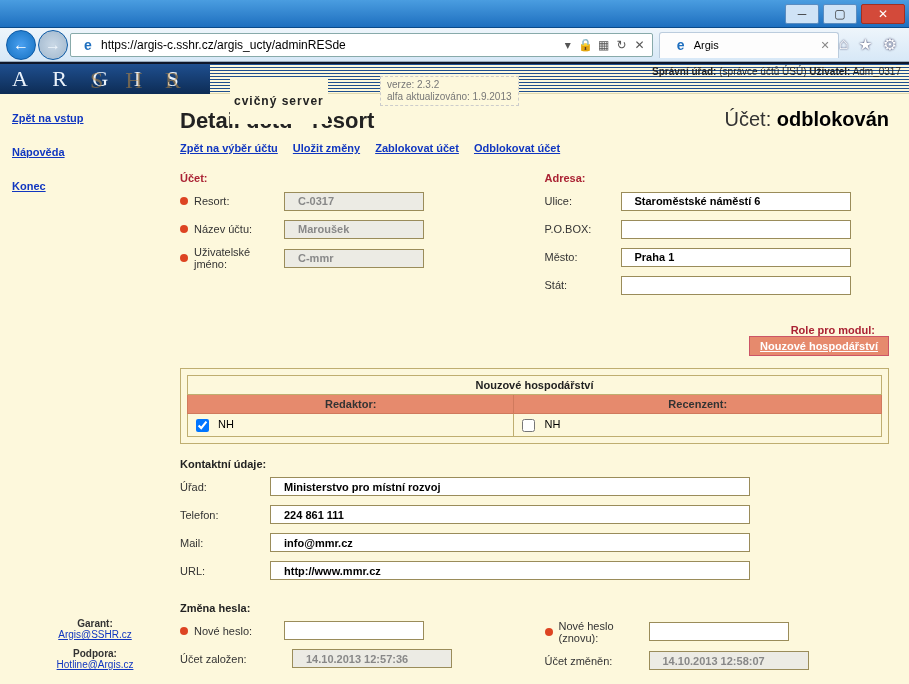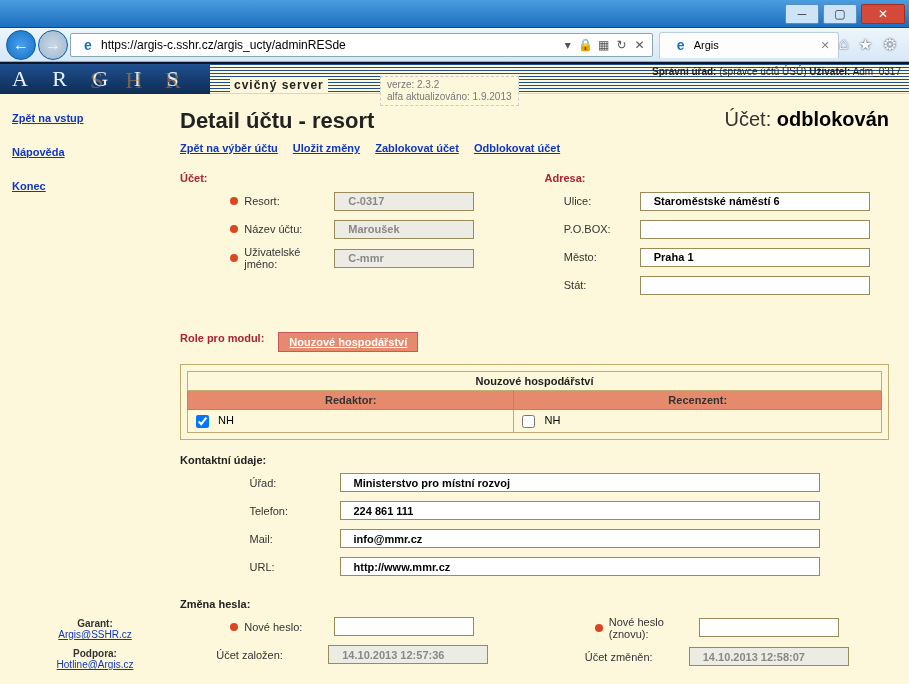--- a/index.html
+++ b/index.html
@@ -24,21 +24,21 @@
   .tools { margin-left:auto; display:flex; gap:10px; color:#fff; font-size:16px; padding-right:6px;}
   .tools span { text-shadow:0 0 2px #003;}
 
   
   .page { flex:1; background:#14b8a6; overflow:auto; border-top:2px solid #0f172a;}
   .app { min-height:100%; background:#fdf8dc; }
   .banner { height:30px; position:relative; background:#fdf8dc; border-bottom:1px solid #e0d9b0; display:flex; }
   .logo { width:210px; height:30px; background:linear-gradient(#1f4f8f,#0d2c55); color:#eaf2fb; display:flex; align-items:center; padding-left:12px; font-family:"Times New Roman",serif; font-size:22px; letter-spacing:10px;}
   .logo-shadow { position:absolute; left:90px; top:3px; color:#c98f3b; font-family:"Times New Roman",serif; font-size:24px; letter-spacing:8px; opacity:.5;}
   .stripes { flex:1; position:relative; background:repeating-linear-gradient(to bottom,#1f4f8f 0,#1f4f8f 1px,#fdf8dc 1px,#fdf8dc 3px);}
-  .subtitle { position:absolute; left:230px; top:14px; font-size:12px; font-weight:bold; color:#222; background:#fdf8dc; padding:0 4px; letter-spacing:1px;}
+  .subtitle { position:absolute; left:230px; top:14px; font-size:12px; font-weight:bold; color:#222; background:#fdf8dc; padding:16px 4px; letter-spacing:1px;}
   .verbox { position:absolute; left:380px; top:12px; font-size:10px; color:#777; background:#fdf8dc; padding:2px 6px; border:1px dashed #ccc; line-height:1.2;}
   .meta { position:absolute; right:8px; top:2px; font-size:10px; color:#222;}
   .meta b { font-weight:bold; }
 
   .layout { display:flex; }
   .sidebar { width:174px; padding:18px 12px; background:#fdf8dc;}
   .sidelink { display:block; color:#1036c0; text-decoration:underline; font-weight:bold; margin-bottom:22px; font-size:11px;}
   .sidefoot { position:fixed; left:20px; bottom:14px; font-size:10px; text-align:center; width:150px;}
   .sidefoot b { display:block; color:#333;}
   .sidefoot a { color:#1036c0; text-decoration:underline;}
@@ -48,31 +48,31 @@
   .status { float:right; font-size:20px; }
   .status .lab { color:#333; }
   .status .val { font-weight:bold; }
   .actions { margin:8px 0 18px; }
   .actions a { color:#1036c0; text-decoration:underline; font-weight:bold; margin-right:12px; font-size:11px;}
 
   .cols { display:flex; gap:20px; }
   .col { flex:1; }
   .sect { font-weight:bold; color:#a23; margin-bottom:6px; }
   .sect.black { color:#222; }
-  .row { display:flex; align-items:center; margin-bottom:6px; min-height:22px;justify-content:center;}
+  .row { display:flex; align-items:center; margin-bottom:6px; min-height:22px;}
   .dot { width:8px;height:8px;border-radius:50%;background:#d42; margin-right:6px; flex-shrink:0;}
   .lab { width:90px; color:#333; }
   .lab2 { width:76px; color:#333; }
   input.txt { height:19px; border:1px solid #9a8c5a; background:#fff; padding:0 13px; font-weight:bold; font-size:11px; font-family:inherit;}
   input.txt.ro { background:#ecebe4; color:#888; font-weight:bold;}
   input.txt.sm { width:140px; }
   input.txt.md { width:230px; }
   input.txt.lg { width:480px; }
 
-  .modrow { display:flex; align-items:flex-start; margin:30px 0 12px;}
+  .modrow { display:flex; align-items:flex-end; margin:22px 0 12px;flex-direction:column;}
   .modlab { font-weight:bold; color:#a23; margin-right:14px;}
   .modbtn { background:#e68a6d; color:#fff; border:1px solid #c56; padding:3px 10px; font-weight:bold; text-decoration:underline; font-size:11px;}
 
   .rolebox { border:1px solid #bfae70; padding:6px; }
   .roletbl { width:100%; border-collapse:collapse; }
   .roletbl th { background:#e68a6d; color:#333; font-weight:bold; padding:3px; border:1px solid #d07a5d; font-size:11px;}
   .roletbl th.cap { background:#fdf8dc; color:#222; border:1px solid #bfae70;}
   .roletbl td { border:1px solid #bfae70; padding:4px 8px; font-size:11px;}
   .roletbl td input { margin-right:6px; vertical-align:middle;}
 

